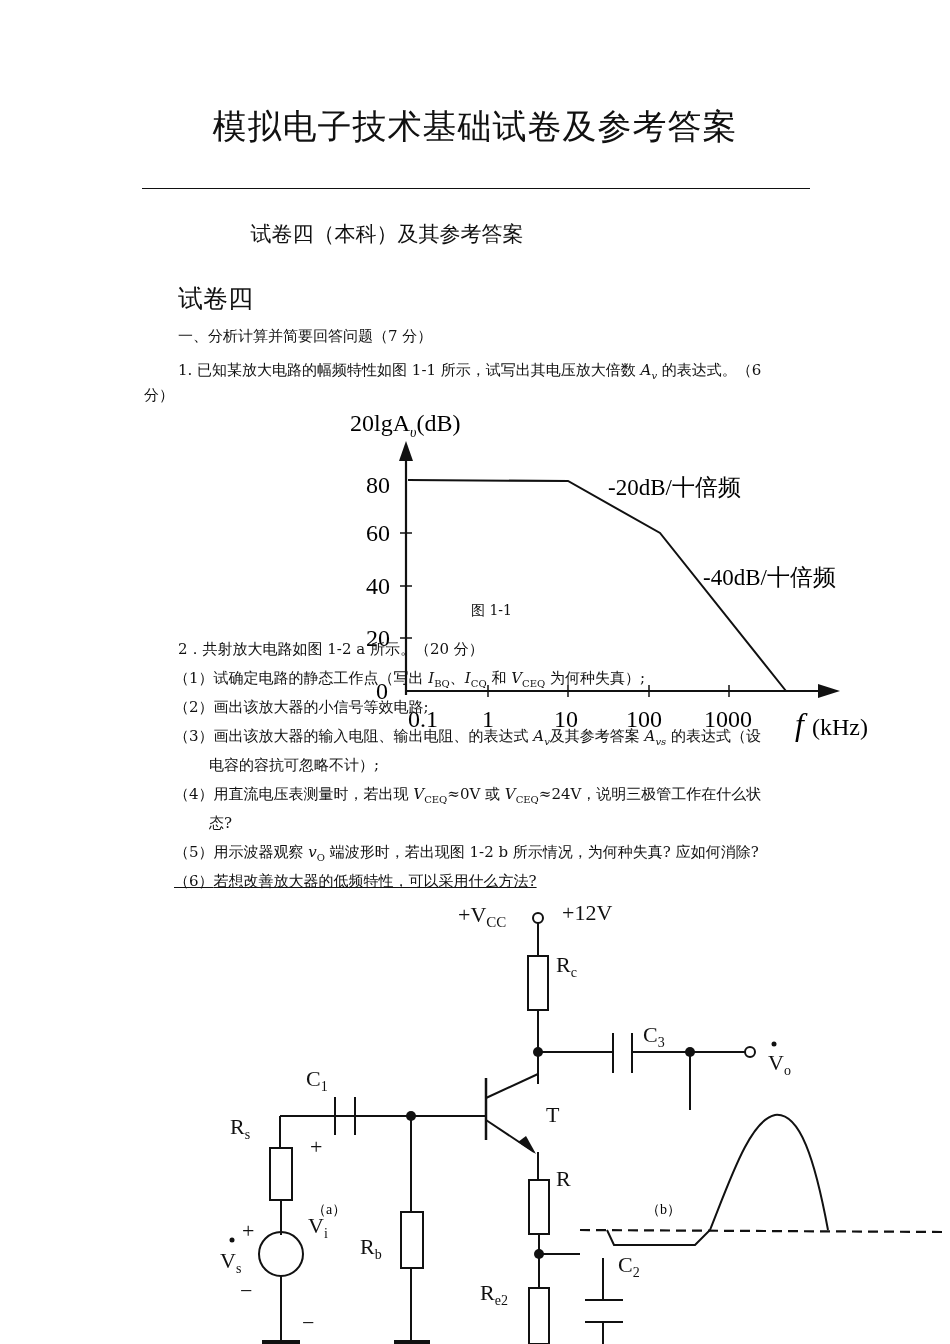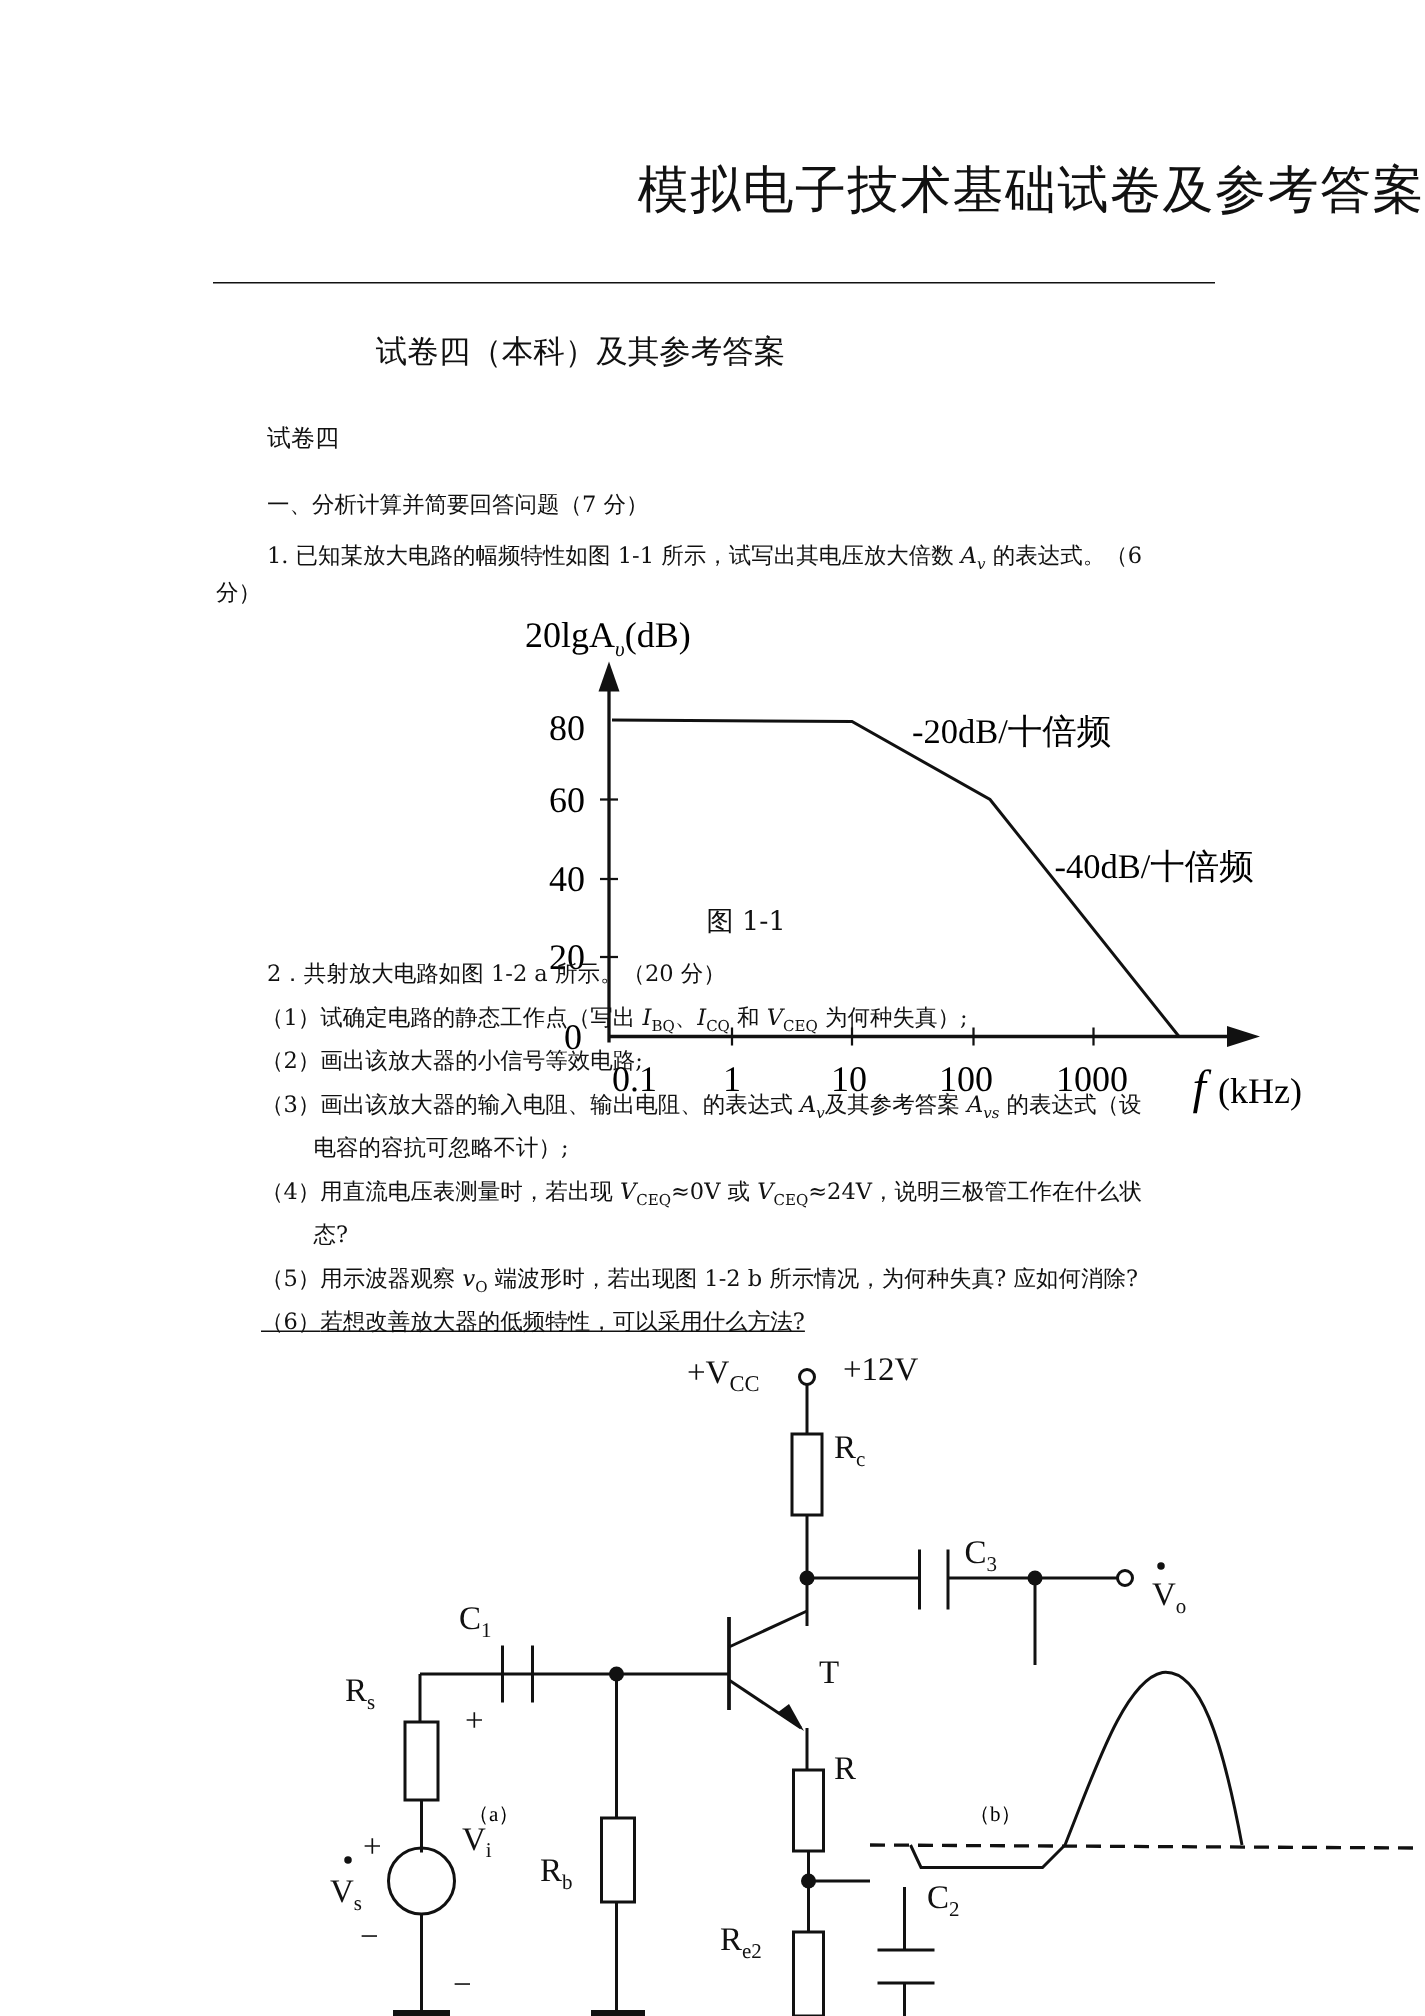--- a/index.html
+++ b/index.html
@@ -1,26 +1,26 @@
 <!DOCTYPE html>
 <html><head>
 <meta charset="utf-8">
 <style>
   html,body{margin:0;padding:0;background:#fff;}
   body{width:950px;height:1344px;position:relative;overflow:hidden;font-family:"DejaVu Serif","Liberation Serif",serif;color:#111;}
   .abs{position:absolute;}
-  .title{left:0;width:950px;top:104px;text-align:right;font-family:"DejaVu Sans","Liberation Sans",sans-serif;font-size:34px;letter-spacing:1px;}
+  .title{left:0;width:950px;top:104px;text-align:center;font-family:"DejaVu Sans","Liberation Sans",sans-serif;font-size:34px;letter-spacing:1px;}
   .rule{left:142px;top:188px;width:668px;height:0;border-top:1.5px solid #111;}
   .subtitle{left:0;width:774px;top:220px;text-align:center;font-family:"DejaVu Sans","Liberation Sans",sans-serif;font-size:21px;}
-  .paper{left:178px;top:282px;font-family:"DejaVu Sans","Liberation Sans",sans-serif;font-size:16px;}
+  .paper{left:178px;top:282px;font-family:"DejaVu Sans","Liberation Sans",sans-serif;font-size:25px;}
   .txt{font-size:15px;line-height:20px;white-space:nowrap;}
   .it{font-style:italic;}
   sub{font-size:10px;font-style:normal;}
   svg text{font-family:"Liberation Serif","DejaVu Serif",serif;}
-  .cap{font-size:18px;}
+  .cap{font-size:14px;}
 </style>
 </head>
 <body>
 
 <div class="abs title">模拟电子技术基础试卷及参考答案</div>
 <div class="abs rule"></div>
 <div class="abs subtitle">试卷四（本科）及其参考答案</div>
 <div class="abs paper">试卷四</div>
 
 <div class="abs txt" style="left:178px;top:326px;">一、分析计算并简要回答问题（7 分）</div>

